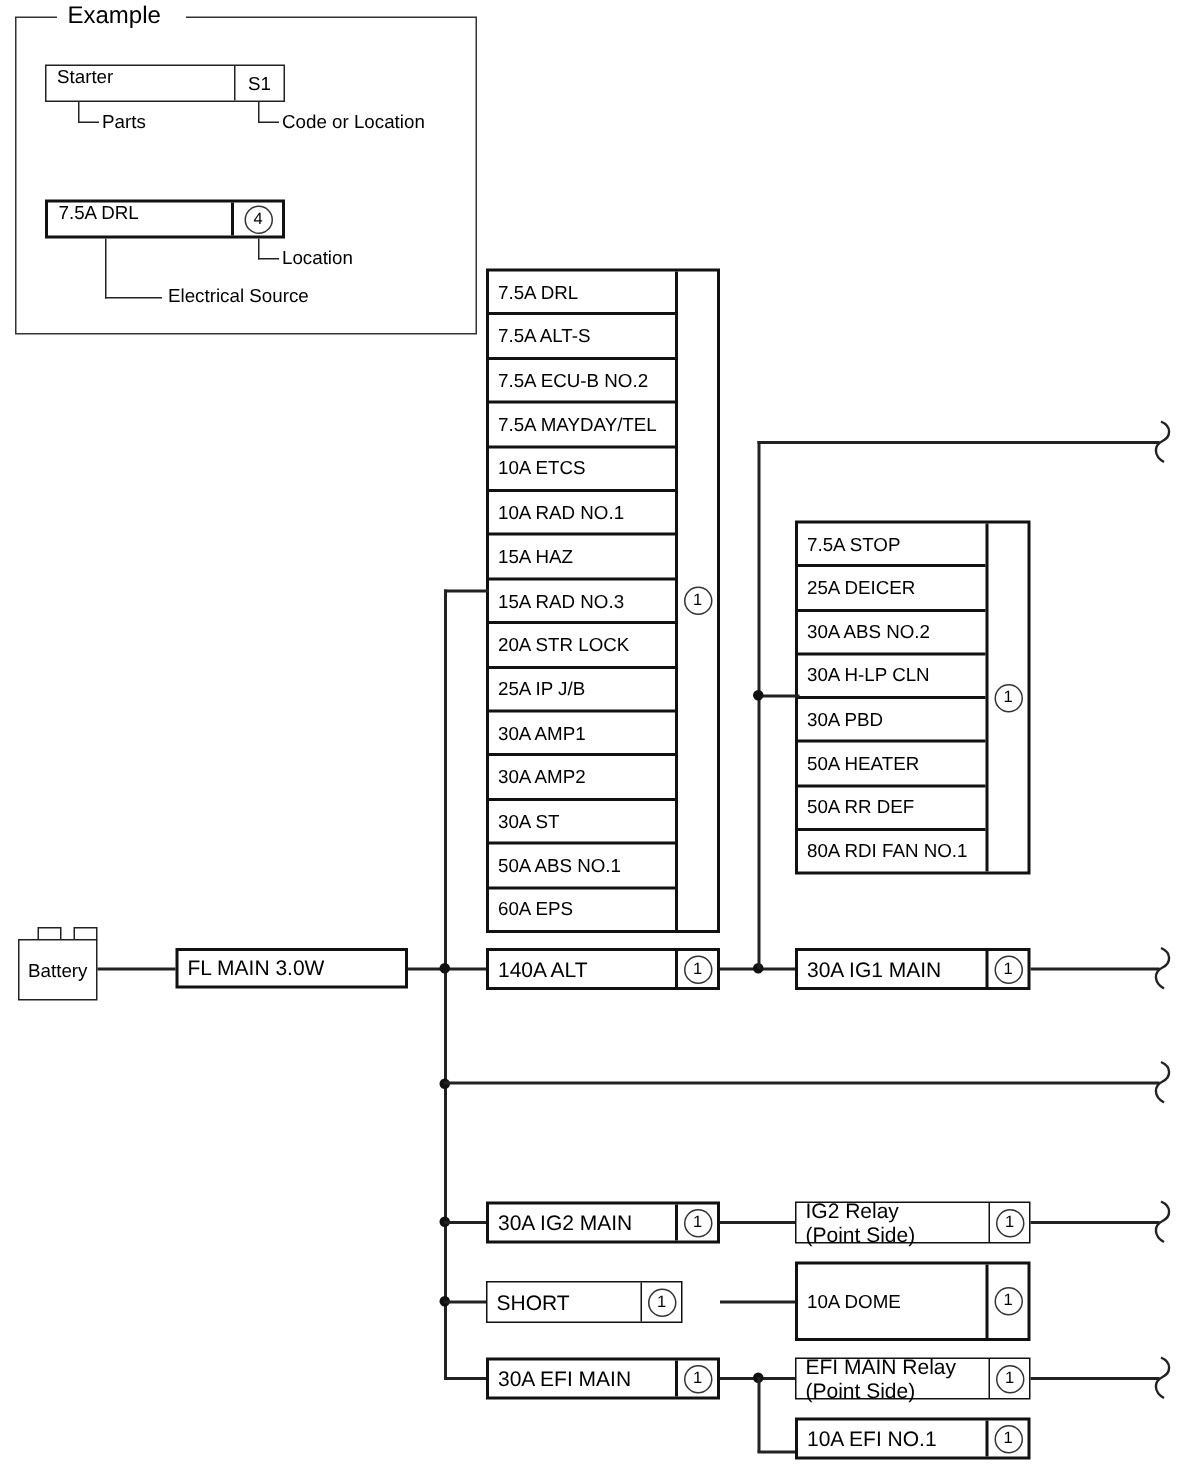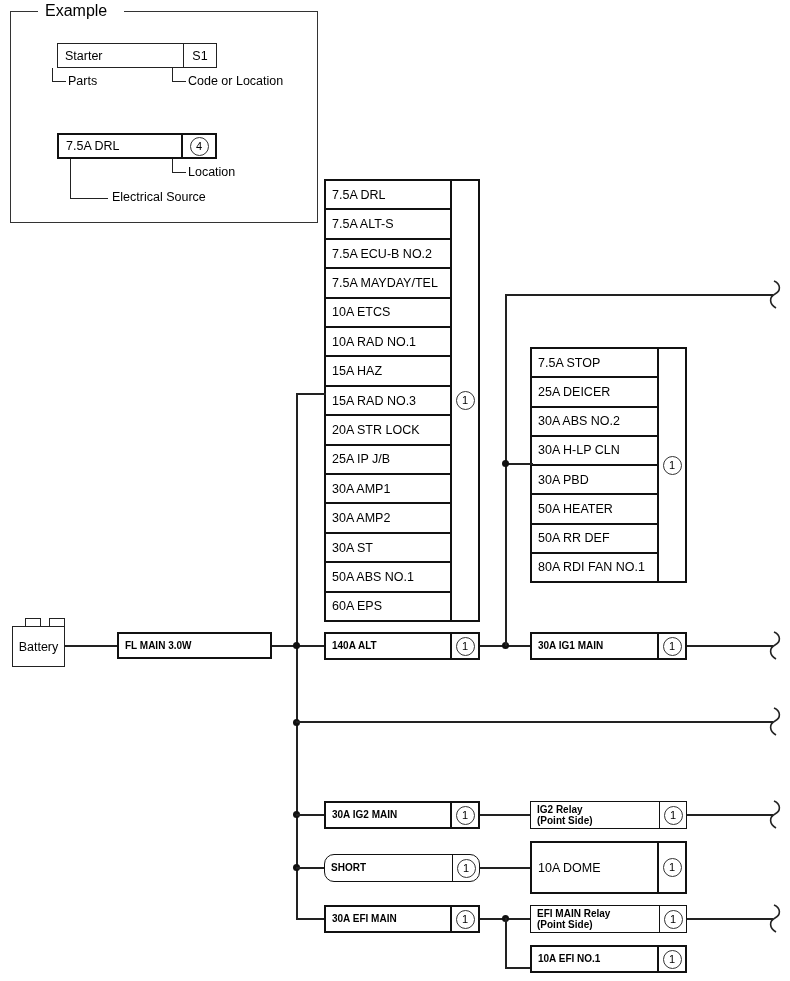--- a/index.html
+++ b/index.html
@@ -18,23 +18,22 @@
   .dot{position:absolute;width:7px;height:7px;border-radius:50%;background:#111;}
 
   
   .fbox{
     position:absolute;box-sizing:border-box;
     border:2.5px solid #111;background:#fff;
     display:flex;align-items:center;
   }
   .fbox.thin{border-width:1.2px;}
   .fbox .lbl{
-    flex:1;padding-left:6px;font-size:10px;line-height:1.15;
+    flex:1;padding-left:6px;font-size:14px;line-height:1.15;
     white-space:pre-line;
-    font-weight:bold;
   }
   .fbox .code{
     width:26px;border-left:2.5px solid #111;height:100%;
     display:flex;align-items:center;justify-content:center;
     font-size:12.5px;
   }
   .fbox.thin .code{border-left-width:1.2px;}
   .circnum{
     display:inline-flex;align-items:center;justify-content:center;
     width:17px;height:17px;border:1.2px solid #333;border-radius:50%;
@@ -65,21 +64,21 @@
     border:1.2px solid #333;background:#fff;
   }
   .legend-title{
     position:absolute;background:#fff;padding:0 7px;
     font-size:16px;left:38px;top:2px;
   }
   .legend-mask{position:absolute;background:#fff;height:3px;}
 
   .exbox{
     position:absolute;box-sizing:border-box;background:#fff;
-    display:flex;align-items:center;margin-left:27px;
+    display:flex;
   }
   .exbox .lbl{flex:1;padding-left:7px;font-size:12.5px;}
   .exbox .code{
     width:32px;height:100%;display:flex;align-items:center;justify-content:center;
     font-size:12.5px;
   }
   .exbox.thinb{border:1.2px solid #222;}
   .exbox.thinb .code{border-left:1.2px solid #222;}
   .exbox.thickb{border:2.5px solid #111;}
   .exbox.thickb .code{border-left:2.5px solid #111;}
@@ -256,21 +255,21 @@
     <span class="code">
         <span class="circnum">1</span>
       </span>
   </div>
   <div class="hline" style="left:687px;top:814px;width:86px;"></div>
   <svg class="squig" style="left:768px;top:799px;" width="20" height="32" viewBox="0 0 20 32">
     <path d="M6 2 C13 5, 13 12, 7 15 C1 18, 1 25, 8 29" fill="none" stroke="#222" stroke-width="1.6"></path>
   </svg>
 
   <div class="hline" style="left:296px;top:867px;width:30px;"></div>
-  <div class="fbox thin" style="left:324px;top:854px;width:156px;height:28px;border-radius:10px;">
+  <div class="fbox thin" style="left:324px;top:854px;width:131px;height:28px;">
     <span class="lbl">SHORT</span>
     <span class="code">
         <span class="circnum">1</span>
       </span>
   </div>
   <div class="hline" style="left:480px;top:867px;width:52px;"></div>
 
   <div class="stack" style="left:530px;top:841px;width:157px;height:53px;">
     <div class="rows">
       <div class="row">10A DOME</div>

